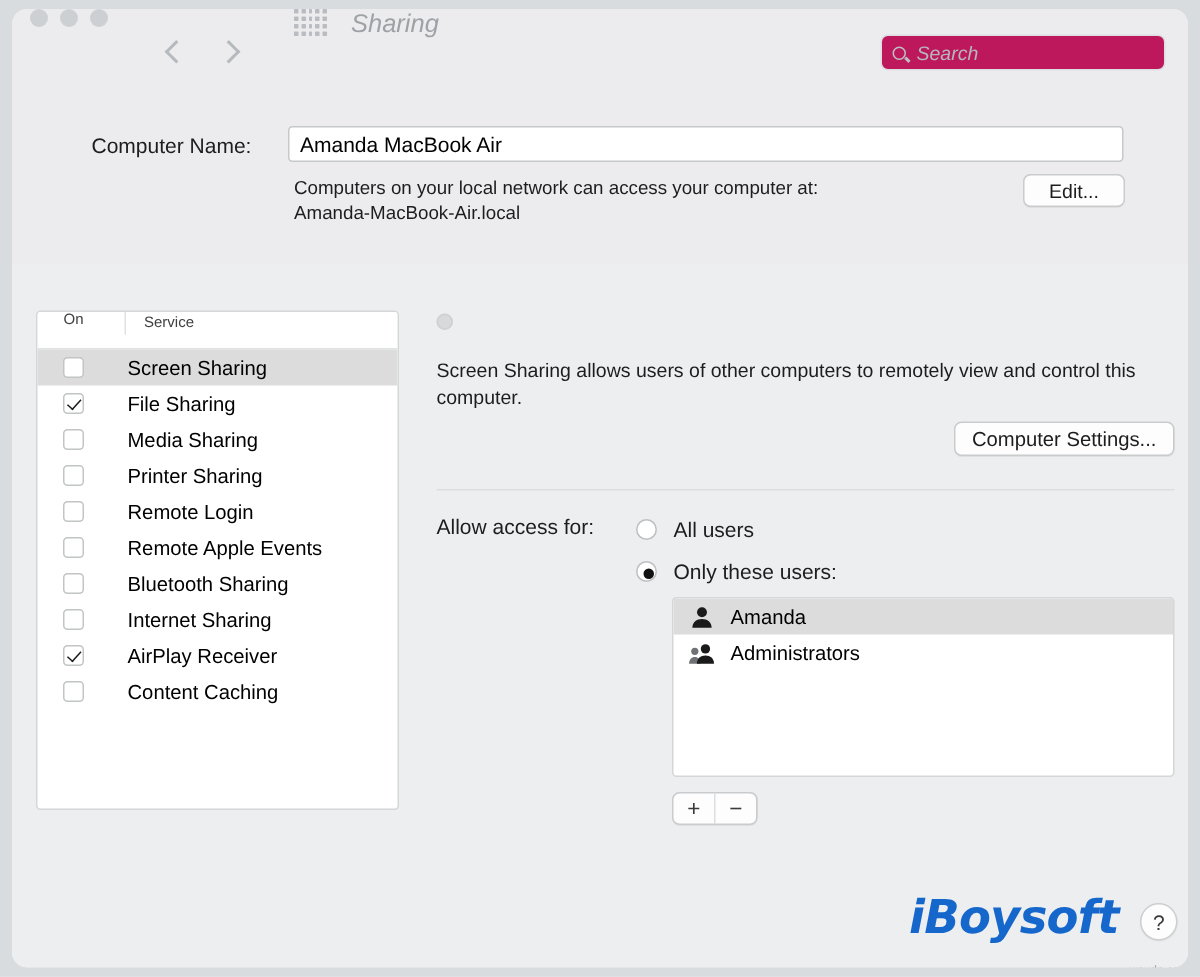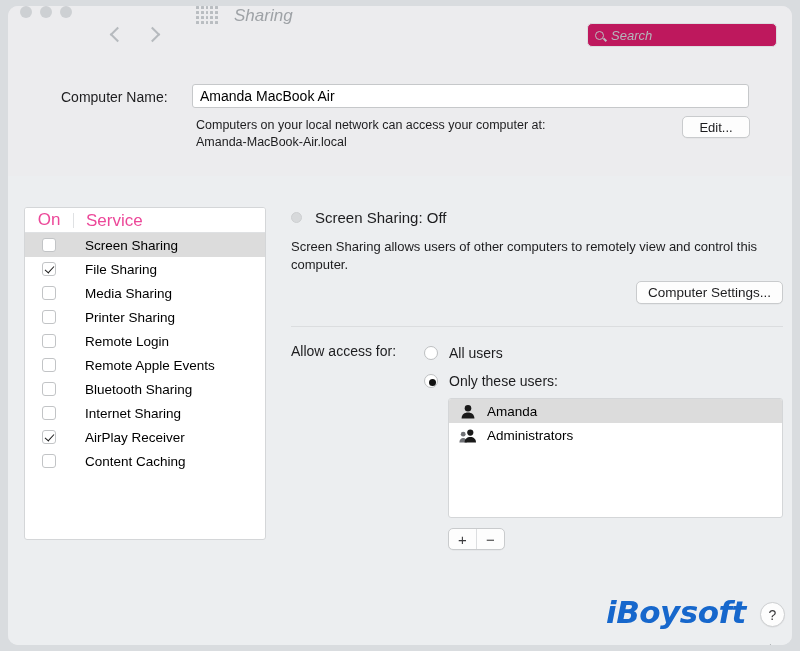--- a/index.html
+++ b/index.html
@@ -166,36 +166,37 @@
     left: 16px; top: 31px;
     width: 242px; height: 333px;
     background: #ffffff;
     border: 1px solid #d4d6d8;
     border-radius: 3px;
     overflow: hidden;
   }
   .svc-head {
     height: 25px;
     display: flex;
-    align-items: center;
-    font-size: 17px;
-    color: #ec4899;
+    align-items: flex-start;
+    font-size: 10px;
+    color: #404040;
     border-bottom: 1px solid #dfe1e3;
     background: #ffffff;
   }
   .svc-head .h-on {
     width: 48px;
     text-align: center;
   }
   .svc-head .h-svc {
     padding-left: 12px;
     border-left: 1px solid #dfe1e3;
     height: 15px;
     line-height: 15px;
     flex: 1;
+    margin-left: 10px;
   }
   .svc-row {
     height: 24px;
     display: flex;
     align-items: center;
     font-size: 13.5px;
     color: #000;
   }
   .svc-row.selected { background: #dcdcdc; }
   .svc-row .cb-wrap {
@@ -510,21 +511,20 @@
             </div>
             <div class="svc-name">Content Caching</div>
           </div>
         </div>
     </div>
 
     <div class="detail">
 
       <div class="status-line">
         <span class="status-dot"></span>
-        <span class="status-text">Screen Sharing: Off</span>
       </div>
 
       <div class="detail-desc">Screen Sharing allows users of other computers to remotely view and control this computer.</div>
 
       <div class="cs-btn">Computer Settings...</div>
 
       <div class="sep2"></div>
 
       <div class="allow-label">Allow access for:</div>
 

